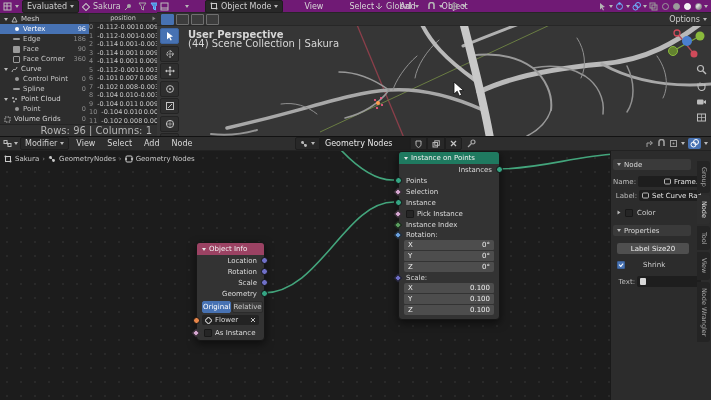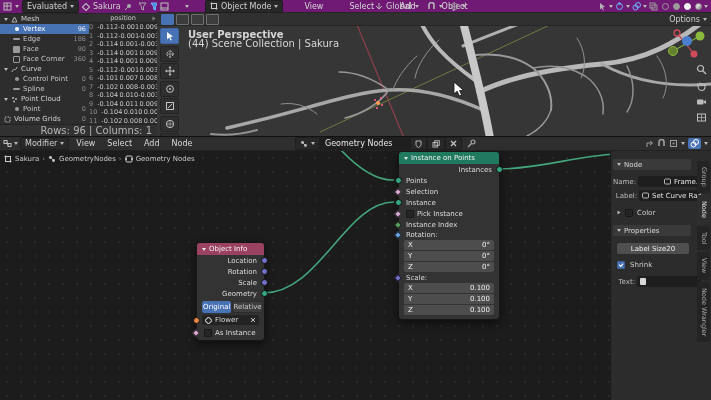--- a/index.html
+++ b/index.html
@@ -799,21 +799,21 @@
             </span>
         </div>
         <div class="sb-ph" style="margin-top:8px;width:78px;box-sizing:border-box;">
           <span class="tri"></span>
           <span>Properties</span>
         </div>
         <div class="sld" style="margin:7px 6px 0;width:72px;box-sizing:border-box;">
           <span>Label Size</span>
           <span>20</span>
         </div>
-        <div class="row" style="margin:7px 6px 0;gap:5px;">
+        <div class="row" style="margin:7px 6px 0;gap:18px;">
           <span class="cb on"></span>
           <span>Shrink</span>
         </div>
         <div class="row" style="margin:7px 2px 0;gap:2px;">
           <span style="width:22px;text-align:right;color:#bdbdbd;">Text:</span>
           <span class="sbf" style="width:58px;">
             <span style="width:6px;height:7px;background:#d8d8d8;border-radius:1px;"></span>
           </span>
         </div>
 

